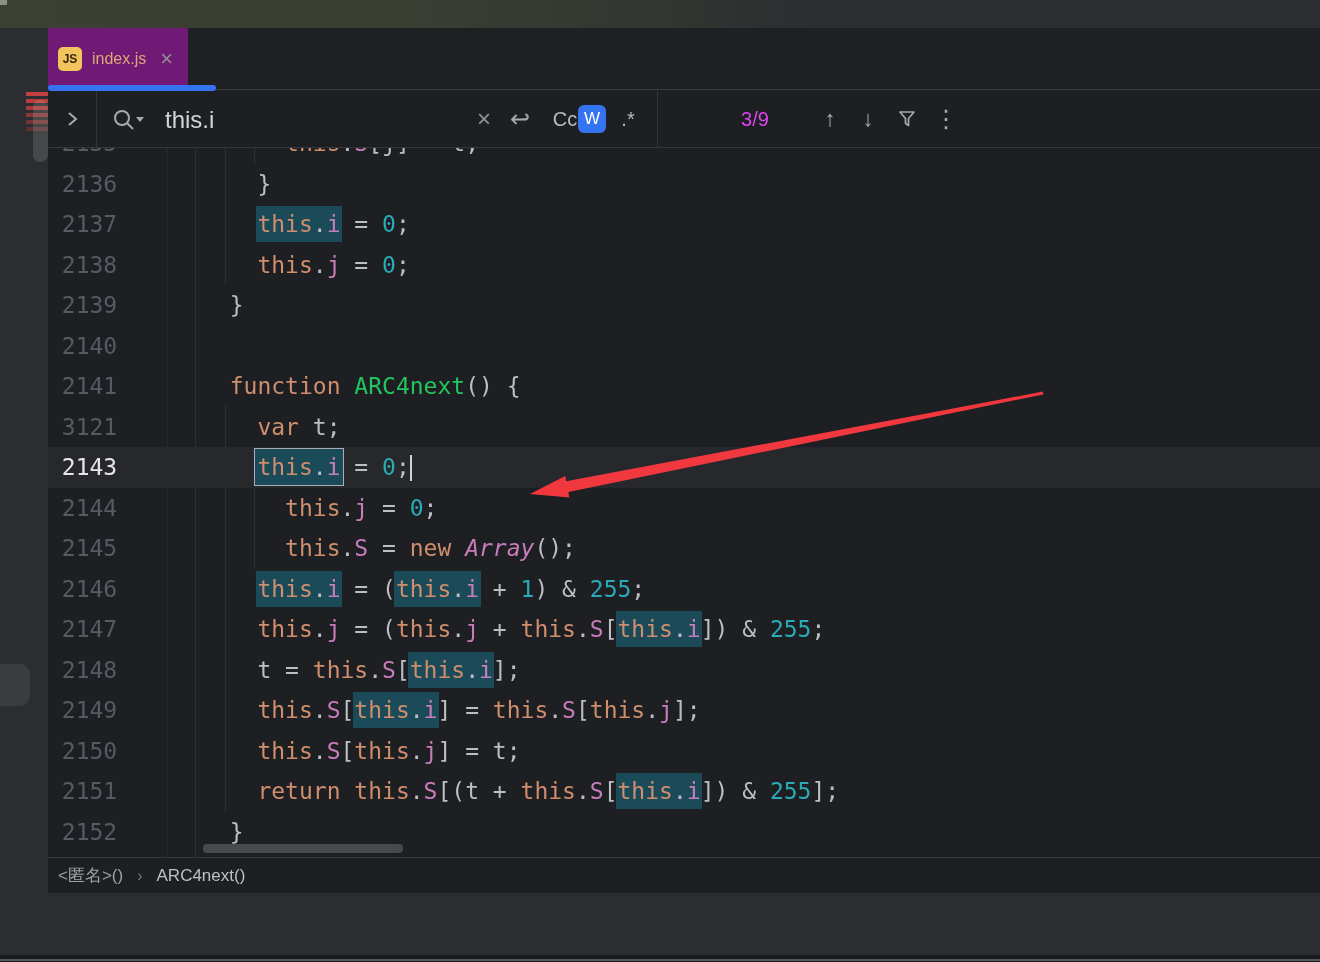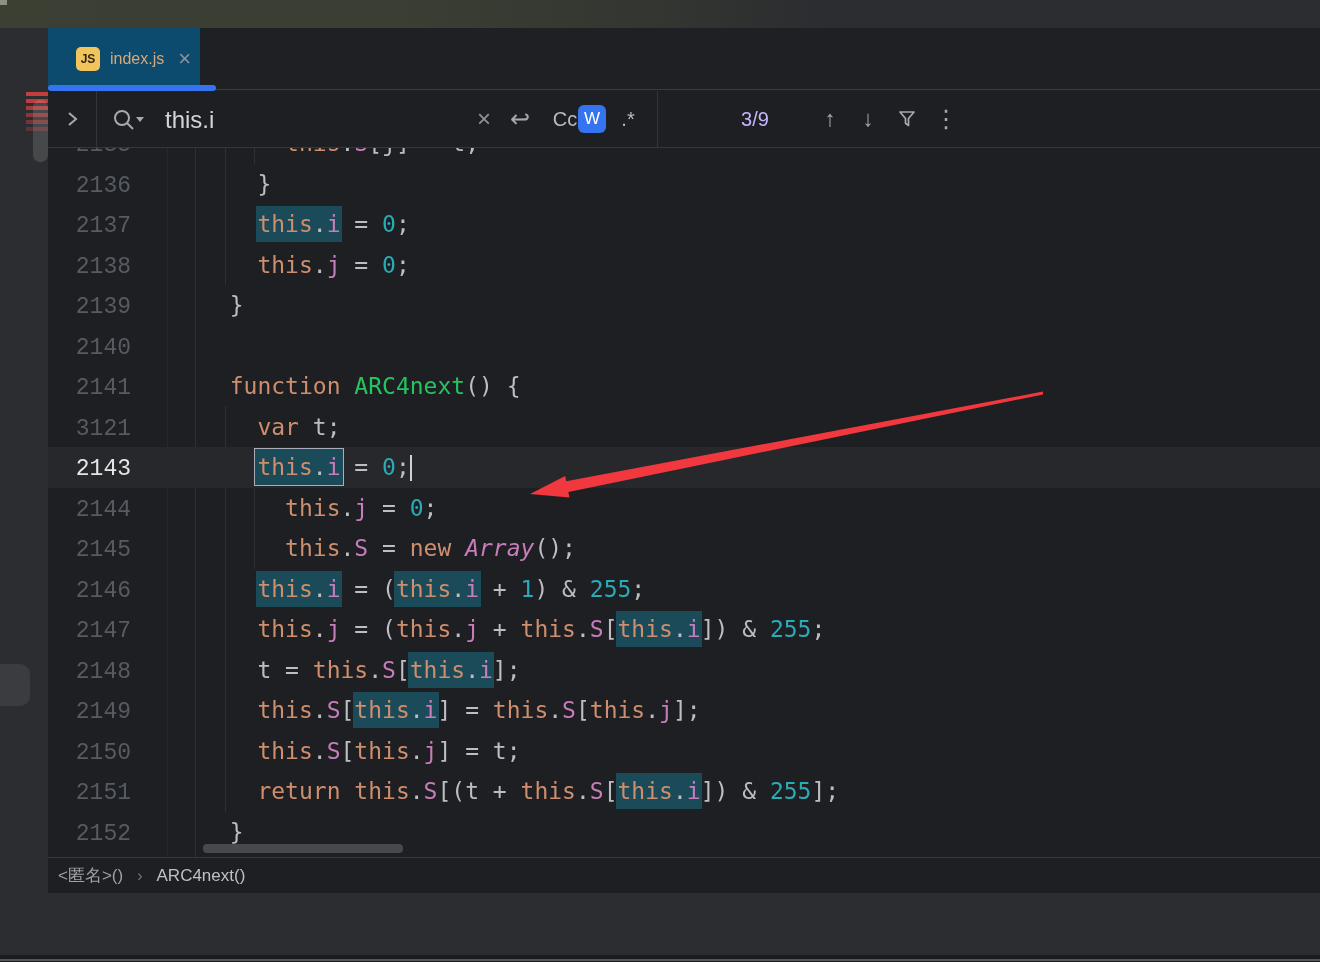--- a/index.html
+++ b/index.html
@@ -14,60 +14,60 @@
   #corner-artifact { left:0; top:0; width:7px; height:5px; background:#9AA08F; opacity:.85; }
 
   
   #left-strip { left:0; top:28px; width:48px; height:865px; background:#2B2D30; }
   .stripe { position:absolute; left:26px; width:22px; height:4px; background:#C33F3F; }
   #left-thumb { left:33px; top:72px; width:15px; height:62px; background:rgba(255,255,255,.13); border-radius:7px; }
   #tool-handle { left:-12px; top:636px; width:42px; height:42px; background:#3A3C40; border-radius:10px; }
 
   
   #tabbar { left:48px; top:28px; width:1272px; height:62px; background:#1E2023; border-bottom:1px solid #3A3C41; }
-  #tab { position:absolute; left:0; top:0; width:152px; height:62px; background:#0c4a6e;
-         display:flex; align-items:center; padding-left:28px; }
+  #tab { position:absolute; left:0; top:0; width:140px; height:62px; background:#701a75;
+         display:flex; align-items:center; padding-left:10px; }
   #js-badge { width:24px; height:24px; border-radius:5px; background:#F2C55C; color:#32270E;
               font-size:12px; font-weight:bold; display:flex; align-items:center; justify-content:center; }
   #tab-label { margin-left:10px; font-size:16px; color:#D9A878; }
   #tab-close { margin-left:14px; font-size:22px; color:#8E9298; line-height:20px; }
   #tab-indicator { position:absolute; left:0; bottom:-1px; width:168px; height:6px; background:#3574F0; border-radius:3px; }
 
   
   #searchbar { left:48px; top:91px; width:1272px; height:57px; background:#1E1F22; border-bottom:1px solid #35373C; }
   .vdiv { position:absolute; top:0; width:1px; height:56px; background:#313438; }
   #expand-btn { position:absolute; left:0; top:0; width:48px; height:56px; display:flex; align-items:center; justify-content:center; }
   #search-query { position:absolute; left:117px; top:15px; font-size:24px; color:#D2D4DA; }
   .sbtn { position:absolute; top:0; height:56px; display:flex; align-items:center; justify-content:center; transform:translateX(-50%); }
   #clear-btn   { left:436px; } #newline-btn { left:472px; } #case-btn { left:517px; }
   #regex-btn   { left:580px; } #count-lbl  { left:707px; } #prev-btn { left:782px; }
   #next-btn    { left:820px; } #filter-btn { left:859px; } #more-btn { left:898px; }
   #words-btn { position:absolute; left:530px; top:14px; width:28px; height:28px; background:#3574F0; border-radius:6px;
                color:#FFFFFF; font-size:17px; display:flex; align-items:center; justify-content:center; }
   .stext { font-size:20px; color:#B7BAC1; }
-  #count-lbl span { color:#c4b5fd;text-align:right; }
+  #count-lbl span { color:#d946ef;text-align:right; }
   .arrowglyph { font-size:22px; color:#A6A9B0; }
   #newline-btn span { font-size:24px; color:#A6A9B0; }
   #clear-btn span { font-size:24px; color:#8E9298; }
   #more-btn span { font-size:24px; color:#A6A9B0; letter-spacing:0; }
 
   
   #editor { left:48px; top:148px; width:1272px; height:709px; background:#1E1F22; overflow:hidden; }
   .gline { position:absolute; width:1px; background:#2E3134; }
   #gut-faint  { left:119px; top:0; height:709px; background:#26282A; }
   #gut-sep    { left:147px; top:0; height:709px; }
   #guide-1a { left:177px; top:0;      height:137px; }
   #guide-1b { left:177px; top:258px;  height:406px; }
   #guide-2a { left:206px; top:0;      height:16px;  }
   #guide-2b { left:206px; top:339px;  height:82px;  }
   #code { position:relative; margin-top:-25px; font-family:"DejaVu Sans Mono", monospace;
           font-size:23px; }
   .line { height:40.5px; line-height:40.5px; white-space:pre; }
   .line.current { background:#26282B; }
-  .lnum { display:inline-block; width:83px; text-align:right; color:#565B63;font-family:Liberation Mono, monospace; }
+  .lnum { display:inline-block; width:83px; text-align:center; color:#565B63; }
   .line.current .lnum { color:#e5e5e5; }
   .lcode { padding-left:71px; }
   .k { color:#CF8E6D; } .f { color:#C77DBB; } .b { color:#22c55e; }
   .c { color:#C77DBB; font-style:italic; } .n { color:#2AACB8; } .p { color:#BCBEC4; }
   .hl  { background:#1B4B59; padding:5px 1.5px; margin:0 -1.5px; }
   .hl2 { outline:1.5px solid #A9AEB8; padding:5px 2px; margin:0 -2px; }
   .caret { display:inline-block; width:2px; height:26px; background:#CED0D6; vertical-align:middle; transform:translateY(-1px); }
   #hscroll { left:155px; top:696px; width:200px; height:9px; background:#47494D; border-radius:4px; }
 
   

